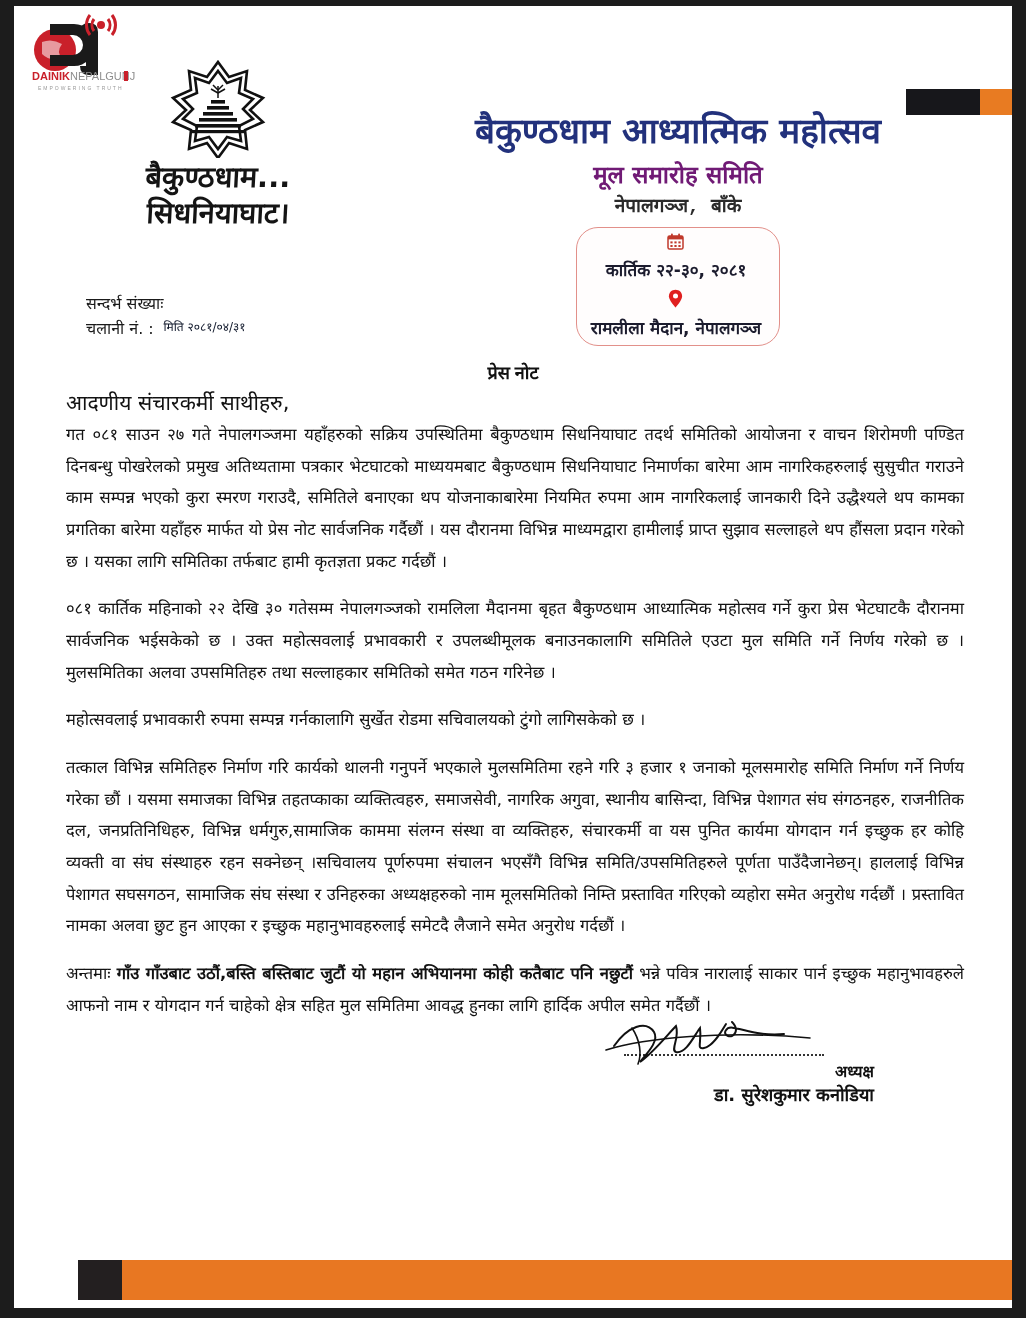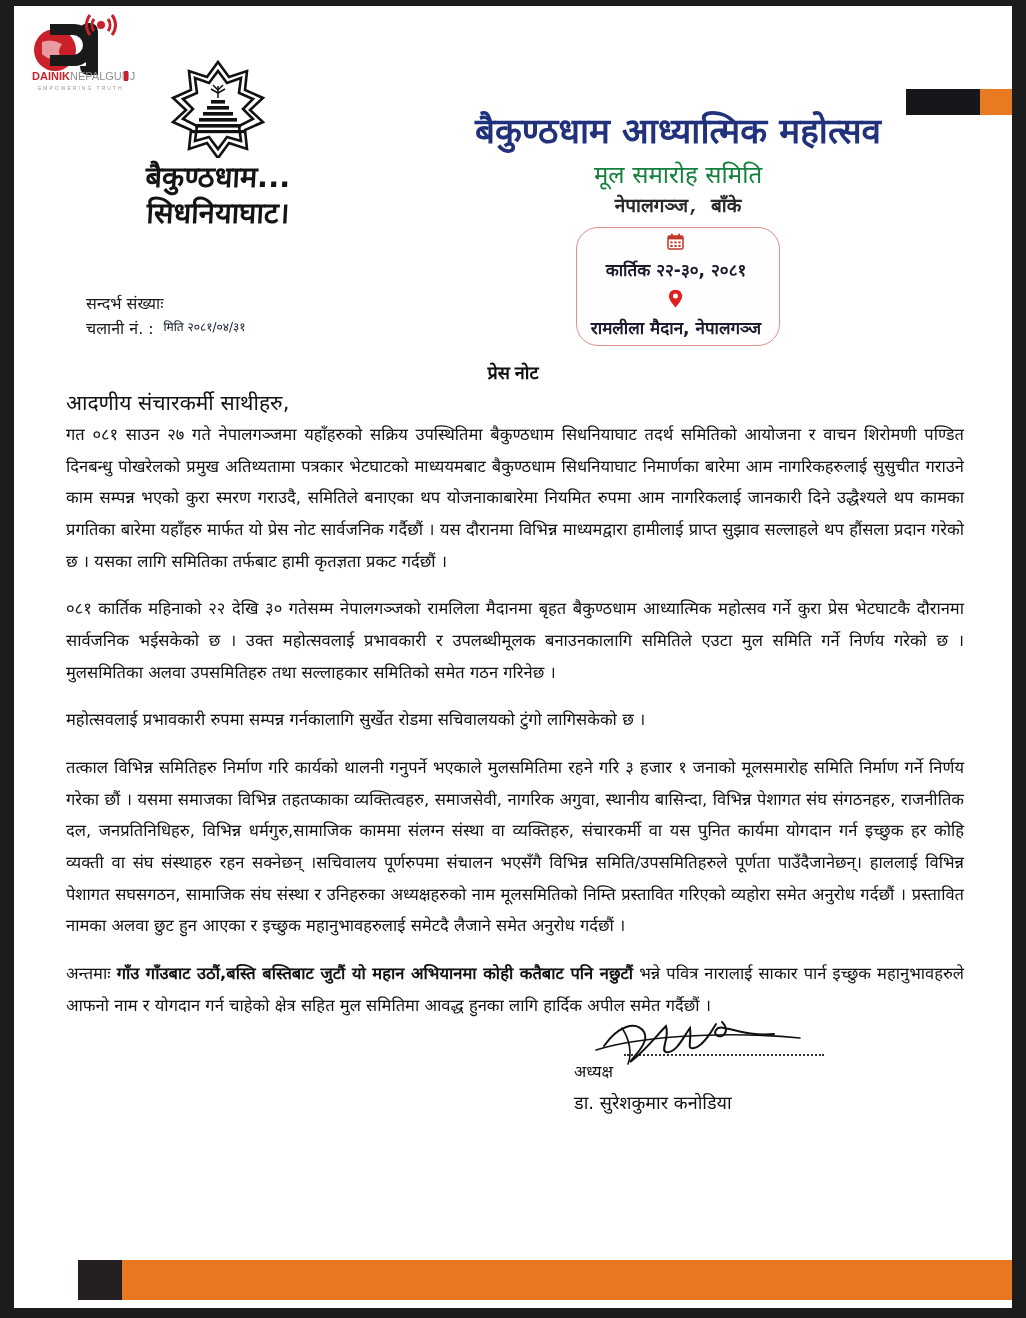--- a/index.html
+++ b/index.html
@@ -89,23 +89,23 @@
     font-family: "DejaVu Sans", sans-serif;
     font-weight: 700;
     font-size: 35px;
     color: #22317c;
     line-height: 1.1;
     letter-spacing: 0px;
     white-space: nowrap;
   }
   .fest-sub1 {
     font-family: "DejaVu Sans", sans-serif;
-    font-weight: 400;
+    font-weight: 700;
     font-size: 24px;
-    color: #15803d;
+    color: #701a75;
     margin-top: 6px;
   }
   .fest-sub2 {
     font-family: Liberation Mono, monospace;
     font-weight: 600;
     font-size: 19px;
     color: #2a2a2a;
     margin-top: 2px;
   }
   .date-pill {
@@ -180,39 +180,39 @@
     text-justify: inter-word;
     margin: 0 16px 16px 0;
   }
   .para b { font-weight: 700; }
 
   
   .sign-block {
     position: absolute;
     left: 560px; top: 1010px;
     width: 300px;
-    text-align: left;
+    text-align: right;
+    font-weight: bold;
   }
   .sign-svg { height: 52px; }
   .sign-dots {
     border-top: 2px dotted #333;
     width: 200px;
     margin: -14px auto 4px auto;
   }
   .sign-role {
     font-family: "DejaVu Sans", sans-serif;
     font-size: 16px;
     color: #111;
     margin-top: 2px;
   }
   .sign-name {
     font-family: "DejaVu Sans", sans-serif;
     font-size: 18px;
     color: #111;
-    margin-top: 8px;
   }
 </style>
 </head>
 <body>
 
 <div class="page">
   <div class="sheet">
 
     <div class="dn-logo">
       <svg width="110" height="84" viewBox="0 0 110 84" xmlns="http://www.w3.org/2000/svg">

